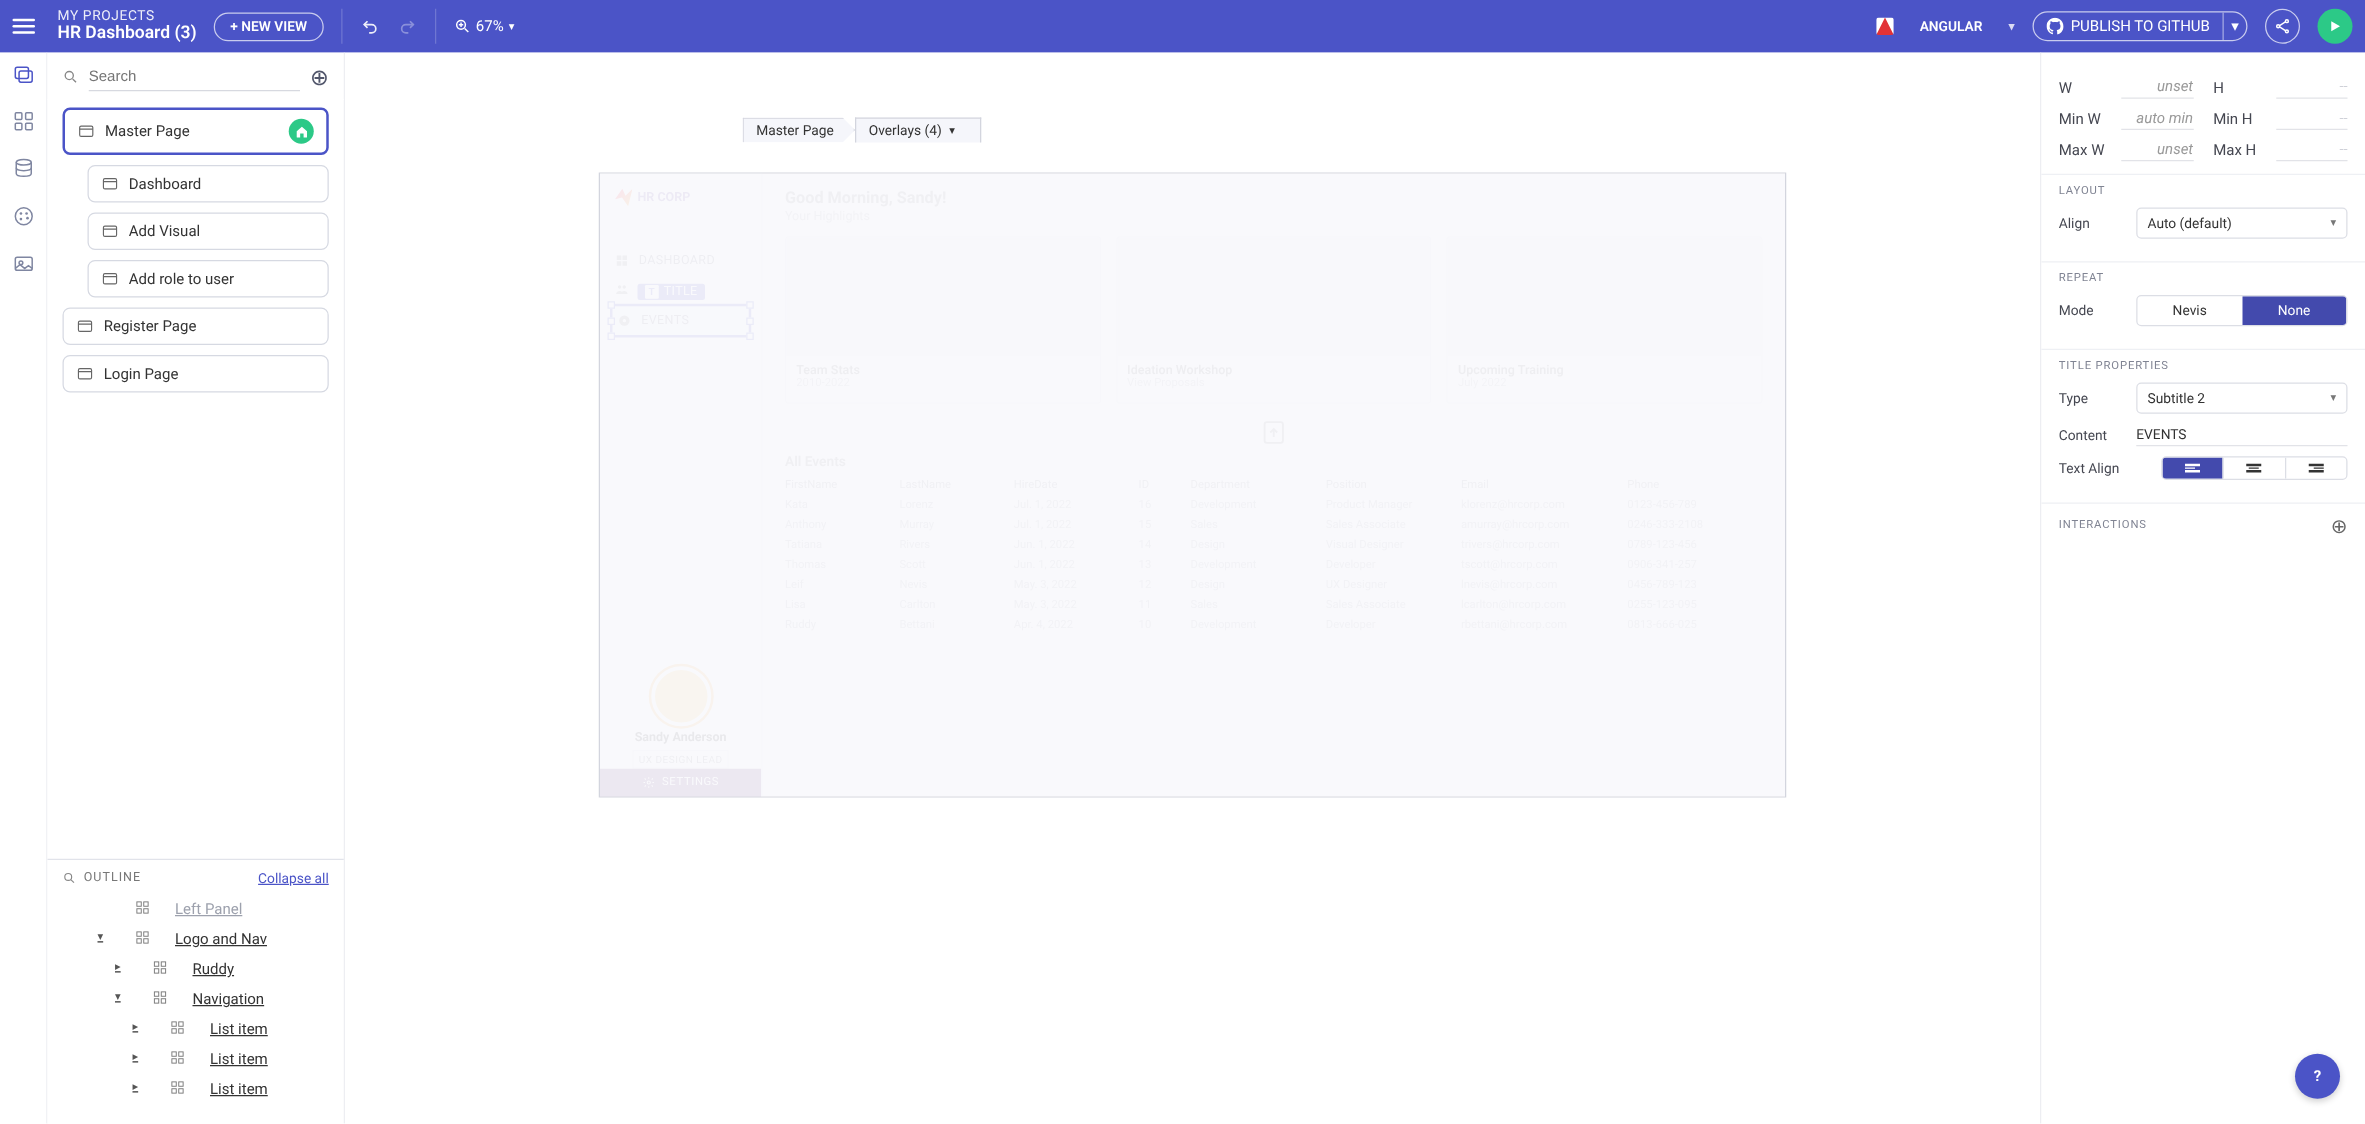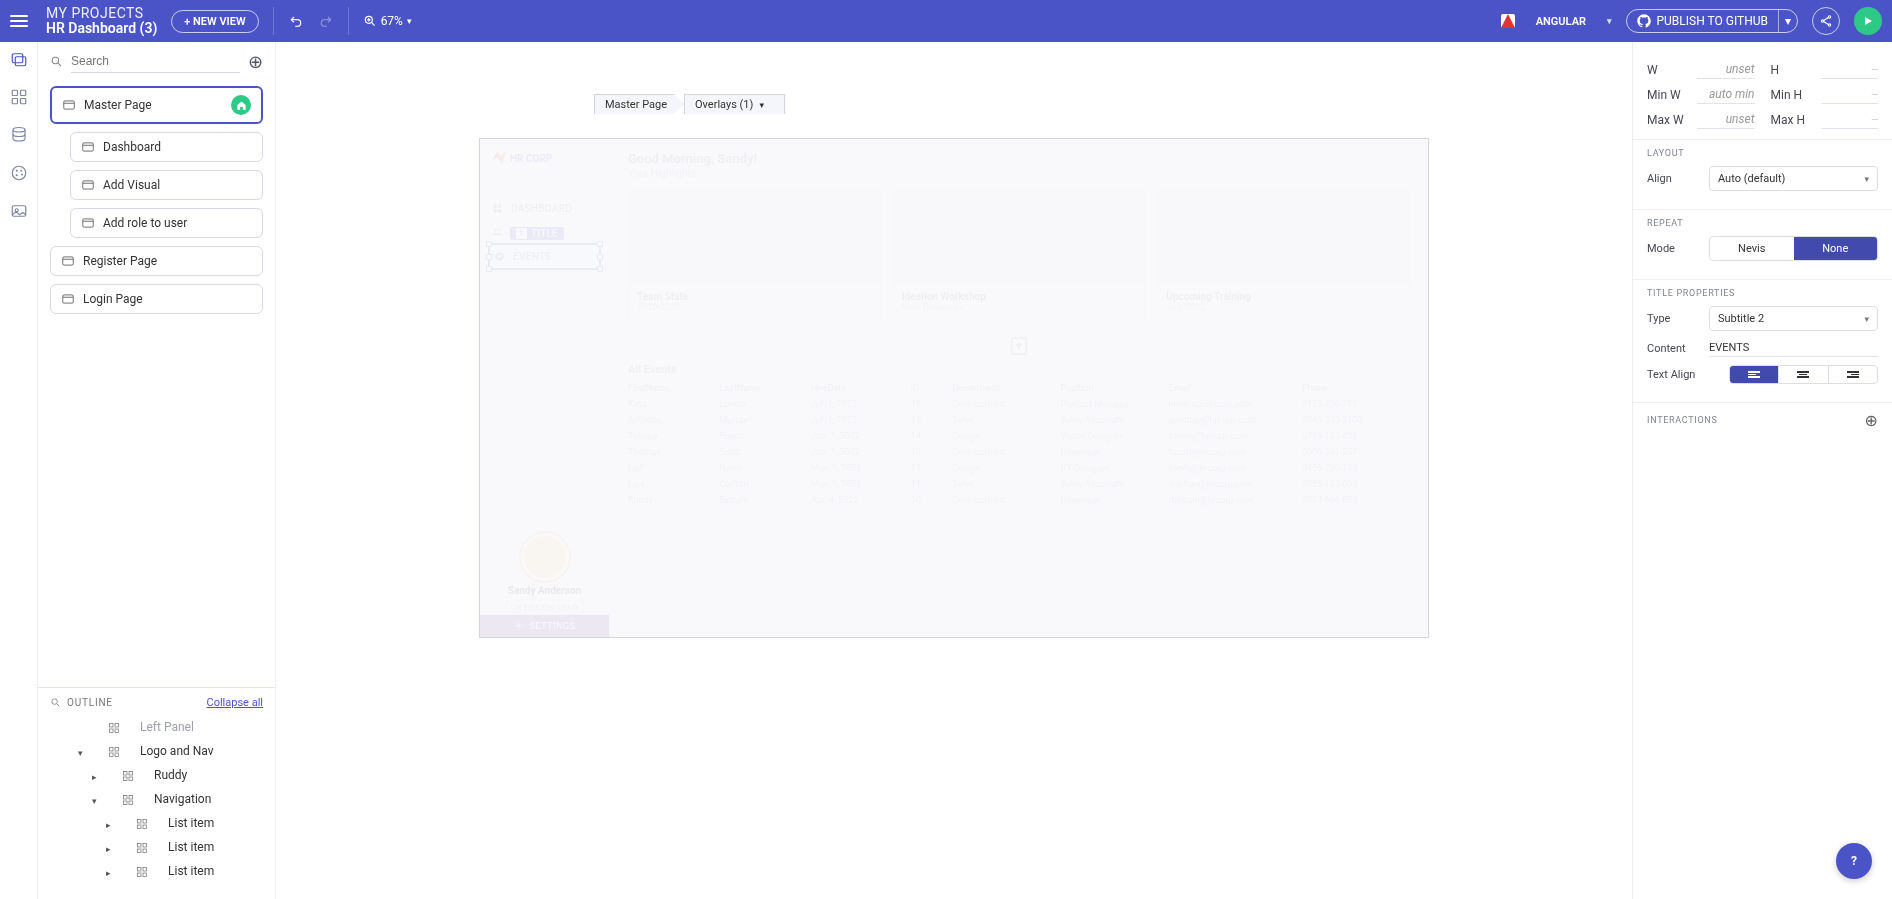--- a/index.html
+++ b/index.html
@@ -35,21 +35,21 @@
   .topbar{
     height:42px;
     background:var(--primary);
     color:#fff;
     display:flex;
     align-items:center;
     padding:0 10px;
     gap:14px;
   }
   .topbar .bc{display:flex;flex-direction:column;line-height:1.1;margin-left:4px;}
-  .topbar .bc .parent{font-size:14px;letter-spacing:.5px;opacity:.9;text-transform:uppercase;}
+  .topbar .bc .parent{font-size:11px;letter-spacing:.5px;opacity:.9;text-transform:uppercase;}
   .topbar .bc .title{font-size:14px;font-weight:600;}
   .hamburger{width:18px;display:flex;flex-direction:column;gap:3px;cursor:pointer;}
   .hamburger span{height:2px;background:#fff;border-radius:1px;}
   .pill{
     border:1px solid rgba(255,255,255,.7);
     border-radius:14px;
     padding:4px 12px;
     font-size:11px;
     font-weight:600;
     cursor:pointer;
@@ -123,21 +123,21 @@
     border-top:1px solid var(--panel-border);
     height:212px;
     overflow:auto;
     padding:8px 12px;
     position:relative;
   }
   .outline .hdr{display:flex;align-items:center;justify-content:space-between;margin-bottom:6px;}
   .outline .hdr .ttl{font-size:10px;letter-spacing:.8px;color:#777;display:flex;align-items:center;gap:6px;}
   .outline .hdr a{color:var(--primary);text-decoration:underline;font-size:11px;cursor:pointer;}
   .tree{font-size:12px;}
-  .tree .row{display:flex;align-items:flex-end;gap:20px;padding:5px 0;padding-left:var(--ind,0px);cursor:pointer;}
+  .tree .row{display:flex;align-items:flex-start;gap:20px;padding:5px 0;padding-left:var(--ind,0px);cursor:pointer;text-decoration:underline;}
   .tree .row .caret{font-size:9px;color:#555;width:10px;}
   .tree .row.muted{color:#9da1ad;}
 
   
   .canvas{flex:1;background:#fff;display:flex;align-items:flex-start;justify-content:center;position:relative;overflow:auto;padding-top:96px;}
   .crumbtabs{position:absolute;top:96px;left:318px;transform:translateY(-22px);display:flex;gap:-1px;}
   .crumbtabs{top:74px;}
   .crumbtab{display:flex;align-items:center;padding:3px 10px;border:1px solid #d3d5de;border-bottom:none;background:#f5f6fb;font-size:11px;cursor:pointer;position:relative;}
   .crumbtab.mp{clip-path:polygon(0 0, calc(100% - 10px) 0, 100% 50%, calc(100% - 10px) 100%, 0 100%);padding-right:16px;}
   .crumbtab.ov{padding-right:20px;}
@@ -500,21 +500,21 @@
             <span>List item</span>
           </div>
         </div>
     </div>
   </div>
 
   <div class="canvas">
     <div class="crumbtabs">
       <div class="crumbtab mp">Master Page</div>
       <div class="crumbtab ov">
-        <span>Overlays (1)</span>
+        <span>Overlays (4)</span>
         <span class="chev">▾</span>
       </div>
     </div>
 
     <div class="artboard">
       <div class="app">
 
         <div class="sidebar">
           <div class="logo">
             <span class="mark"></span>

